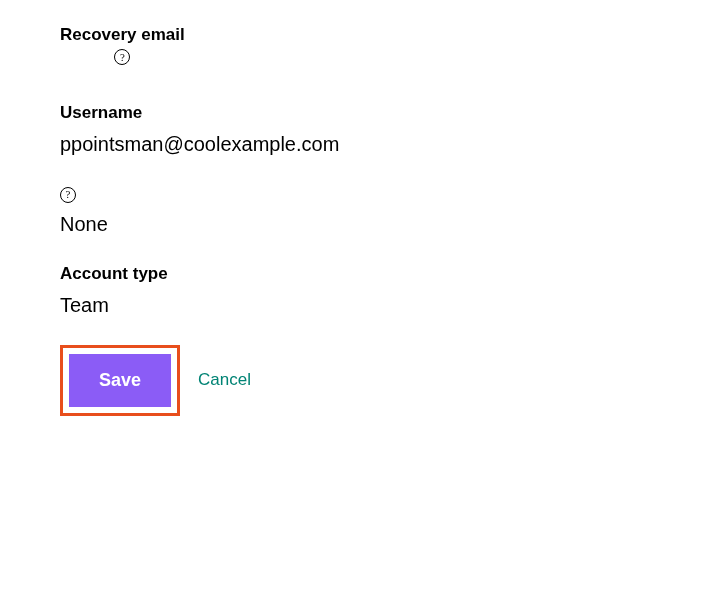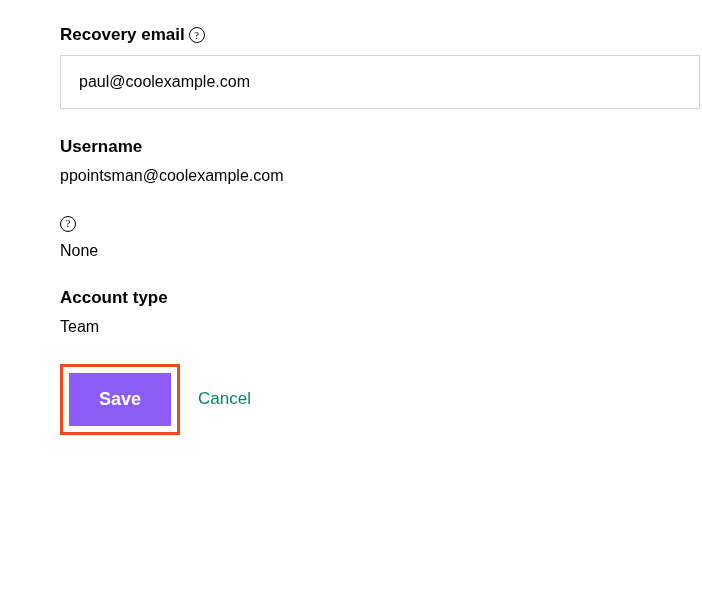--- a/index.html
+++ b/index.html
@@ -13,20 +13,21 @@
     }
     .field-group { margin-bottom: 28px; }
     .field-label {
       font-size: 17px;
       font-weight: 700;
       color: #000;
       display: inline-flex;
       align-items: center;
       gap: 4px;
       margin-bottom: 10px;
+      flex-direction: column;
     }
     .help-circle {
       display: inline-flex;
       align-items: center;
       justify-content: center;
       width: 16px;
       height: 16px;
       border: 1.5px solid #000;
       border-radius: 50%;
       font-size: 11px;
@@ -39,21 +40,21 @@
       width: 640px;
       height: 54px;
       border: 1px solid #d4d4d4;
       padding: 0 18px;
       font-size: 16px;
       color: #000;
       font-family: inherit;
       outline: none;
     }
     .field-value {
-      font-size: 16px;
+      font-size: 20px;
       color: #000;
       font-weight: 400;
     }
     .actions {
       display: flex;
       align-items: center;
       gap: 18px;
       margin-top: 8px;
     }
     .highlight-box {
@@ -78,21 +79,20 @@
     }
   </style>
 </head>
 <body>
 
 <div class="field-group">
   <div class="field-label">
     <span>Recovery email</span>
     <span class="help-circle">?</span>
   </div>
-  <input type="text" class="input-box" value="paul@coolexample.com" style="">
 </div>
 
 <div class="field-group">
   <div class="field-label">Username</div>
   <div class="field-value">ppointsman@coolexample.com</div>
 </div>
 
 <div class="field-group">
   <div class="field-label">
     <span class="help-circle">?</span>

